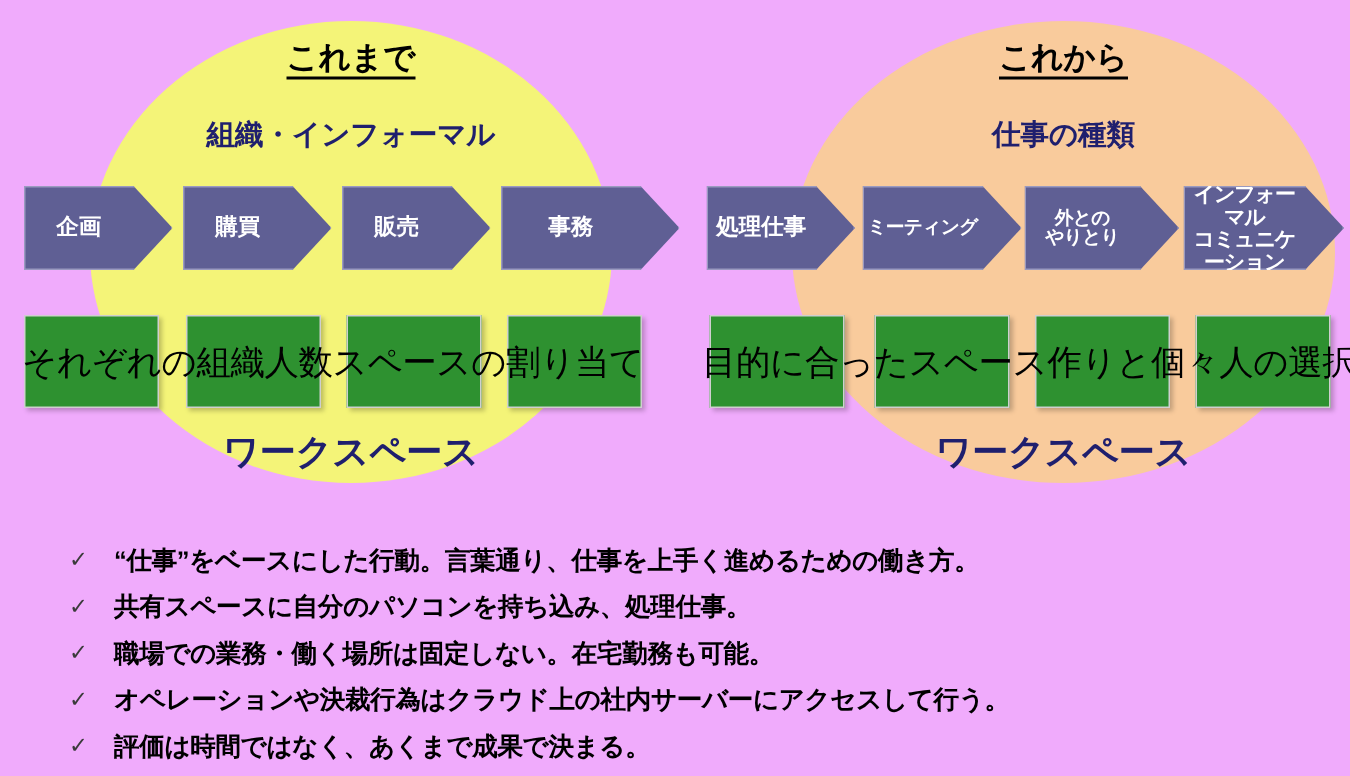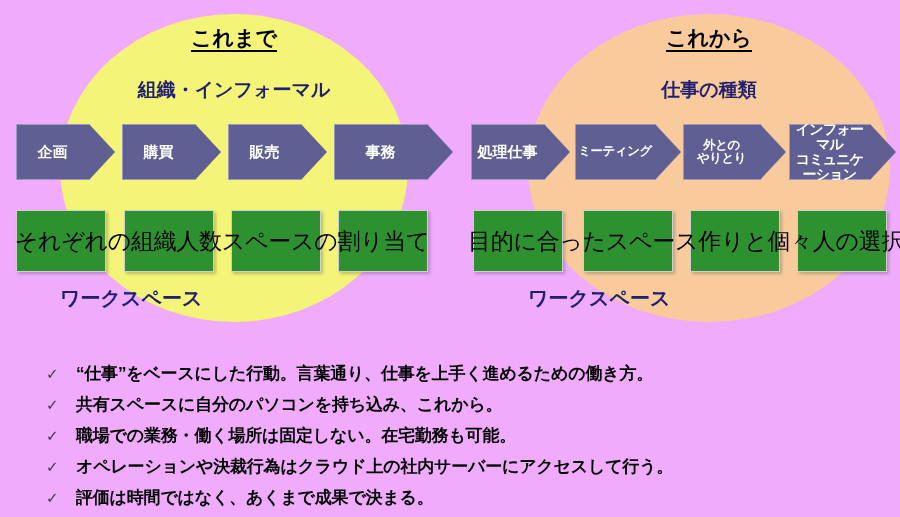--- a/index.html
+++ b/index.html
@@ -59,23 +59,24 @@
   .panel-sub {
     position: absolute;
     text-align: center;
     color: #1F1F6E;
     font-weight: bold;
     font-size: 19px;
     white-space: nowrap;
   }
   .panel-foot {
     position: absolute;
+    text-align: center;
     color: #1F1F6E;
     font-weight: bold;
-    font-size: 20px;
+    font-size: 24px;
     white-space: nowrap;
   }
 
   #title-left  { left: 60px;  top: 24px;  width: 348px; }
   #title-right { left: 528px; top: 24px;  width: 362px; }
   #sub-left    { left: 60px;  top: 77px;  width: 348px; }
   #sub-right   { left: 528px; top: 77px;  width: 362px; }
   #foot-left   { left: 60px;  top: 285px; width: 348px; }
   #foot-right  { left: 528px; top: 285px; width: 362px; }
 
@@ -248,21 +249,21 @@
   <div class="panel-foot" id="foot-left">ワークスペース</div>
   <div class="panel-foot" id="foot-right">ワークスペース</div>
 
   <div id="bullets">
     <div class="bullet-row">
       <span class="bullet-check">✓</span>
       <span class="bullet-text">“仕事”をベースにした行動。言葉通り、仕事を上手く進めるための働き方。</span>
     </div>
     <div class="bullet-row">
       <span class="bullet-check">✓</span>
-      <span class="bullet-text">共有スペースに自分のパソコンを持ち込み、これから。</span>
+      <span class="bullet-text">共有スペースに自分のパソコンを持ち込み、処理仕事。</span>
     </div>
     <div class="bullet-row">
       <span class="bullet-check">✓</span>
       <span class="bullet-text">職場での業務・働く場所は固定しない。在宅勤務も可能。</span>
     </div>
     <div class="bullet-row">
       <span class="bullet-check">✓</span>
       <span class="bullet-text">オペレーションや決裁行為はクラウド上の社内サーバーにアクセスして行う。</span>
     </div>
     <div class="bullet-row">

